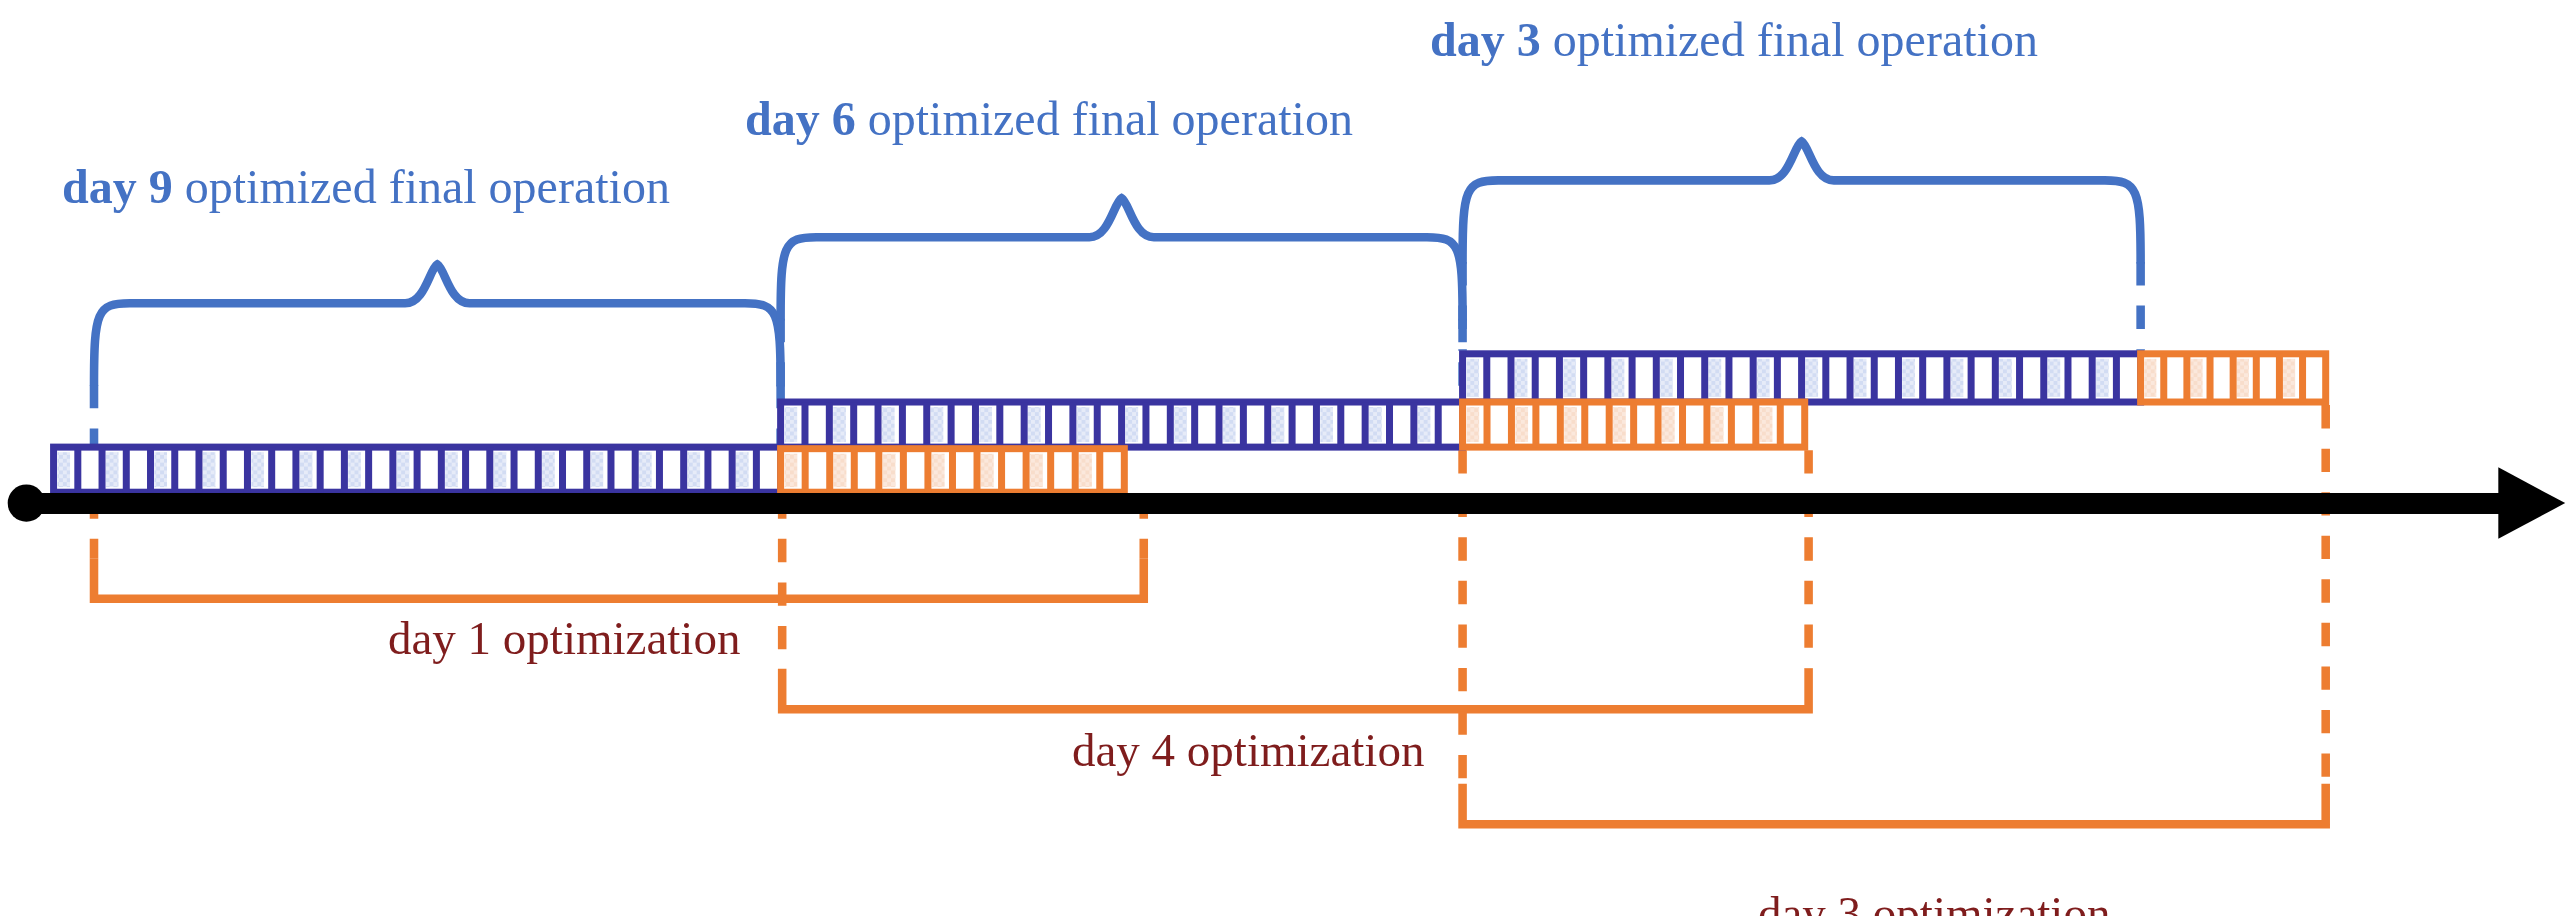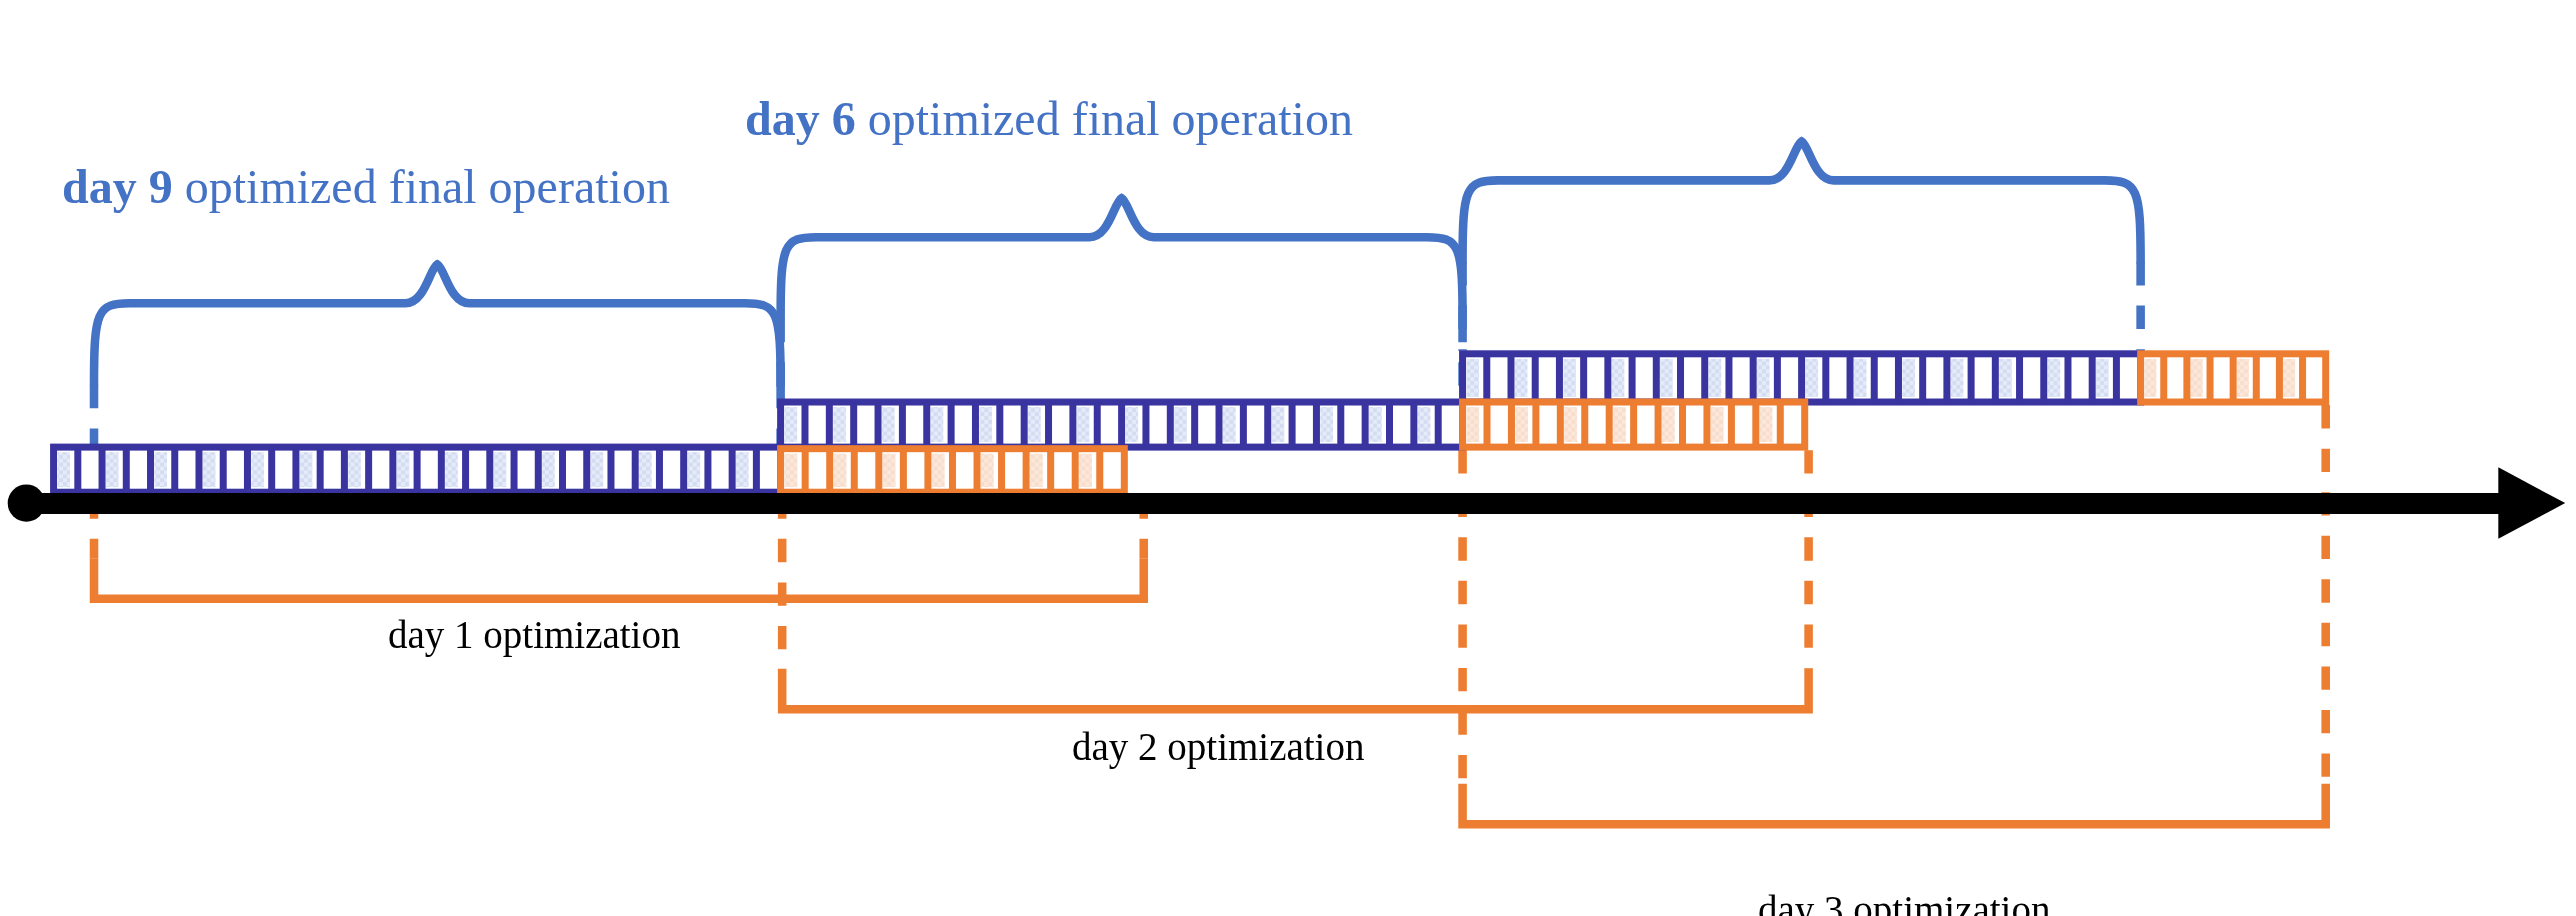--- a/index.html
+++ b/index.html
@@ -2,21 +2,21 @@
 <html style="font-size:12.4px"><head>
 <meta charset="utf-8">
 <style>
   html,body{margin:0;padding:0;background:#ffffff;}
   body{width:2576px;height:916px;overflow:hidden;
        font-family:"Liberation Serif","DejaVu Serif",serif;}
   #stage{position:relative;width:2576px;height:916px;background:#fff;}
   svg#canvas{position:absolute;left:0;top:0;width:2576px;height:916px;display:block;}
   .lbl{position:absolute;white-space:nowrap;line-height:1;}
   .blue-lbl{color:#4472c4;font-size:48px;}
-  .orange-lbl{color:#000000;font-size:39px;text-align:right;}
+  .orange-lbl{color:#7f1d1d;font-size:47px;text-align:right;}
   .b{font-weight:bold;}
 </style>
 </head>
 <body>
 
 <div id="stage">
 
   <svg id="canvas" viewBox="0 0 3311 1178" xmlns="http://www.w3.org/2000/svg">
     <defs>
       <pattern id="hatchBlue" width="10" height="10" patternUnits="userSpaceOnUse">
@@ -332,21 +332,24 @@
   </svg>
 
   <div class="lbl blue-lbl" style="left:62px;top:163px;">
     <span class="b">day 9</span><span> optimized final operation</span>
   </div>
 
   <div class="lbl blue-lbl" style="left:745px;top:95px;">
     <span class="b">day 6</span><span> optimized final operation</span>
   </div>
 
+  <div class="lbl blue-lbl" style="left:1430px;top:15.6px;">
+    <span class="b">day 3</span><span> optimized final operation</span>
+  </div>
 
   <div class="lbl orange-lbl" style="left:388px;top:615px;">day 1 optimization</div>
 
-  <div class="lbl orange-lbl" style="left:1072px;top:727px;">day 2 optimization</div>
+  <div class="lbl orange-lbl" style="left:1072px;top:727px;">day 4 optimization</div>
 
   <div class="lbl orange-lbl" style="left:1758px;top:842px;margin-top:48px;">day 3 optimization</div>
 
 </div>
 
 
 </body></html>

